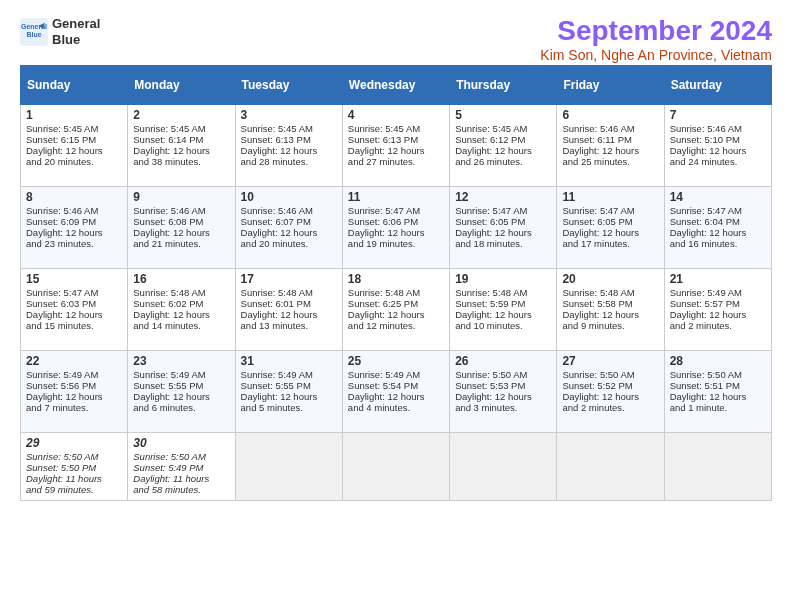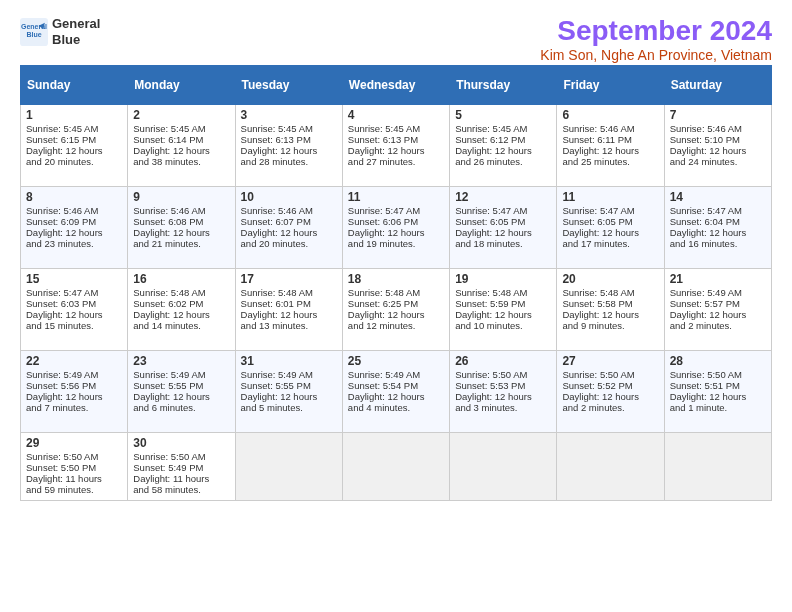--- a/index.html
+++ b/index.html
@@ -82,20 +82,21 @@
       font-size: 12px;
       font-weight: bold;
       display: block;
       margin-bottom: 1px;
     }
     .empty {
       background: #f0f0f0 !important;
     }
     .last-row td {
       height: 68px;
+      font-style: italic;
     }
   </style>
 </head>
 <body>
 
 <div class="page">
   <div class="header">
     <div class="logo">
       <svg class="logo-icon" viewBox="0 0 36 36">
         <rect x="0" y="0" width="36" height="36" rx="4" fill="#e8f0fa"></rect>

